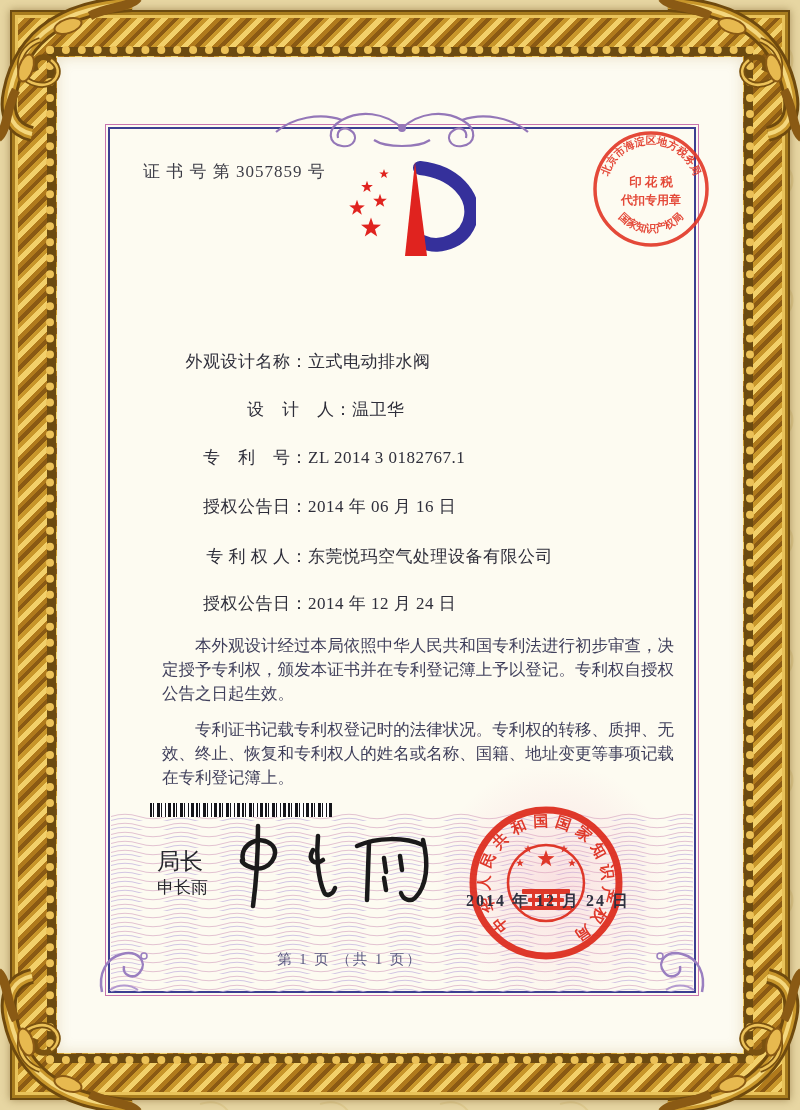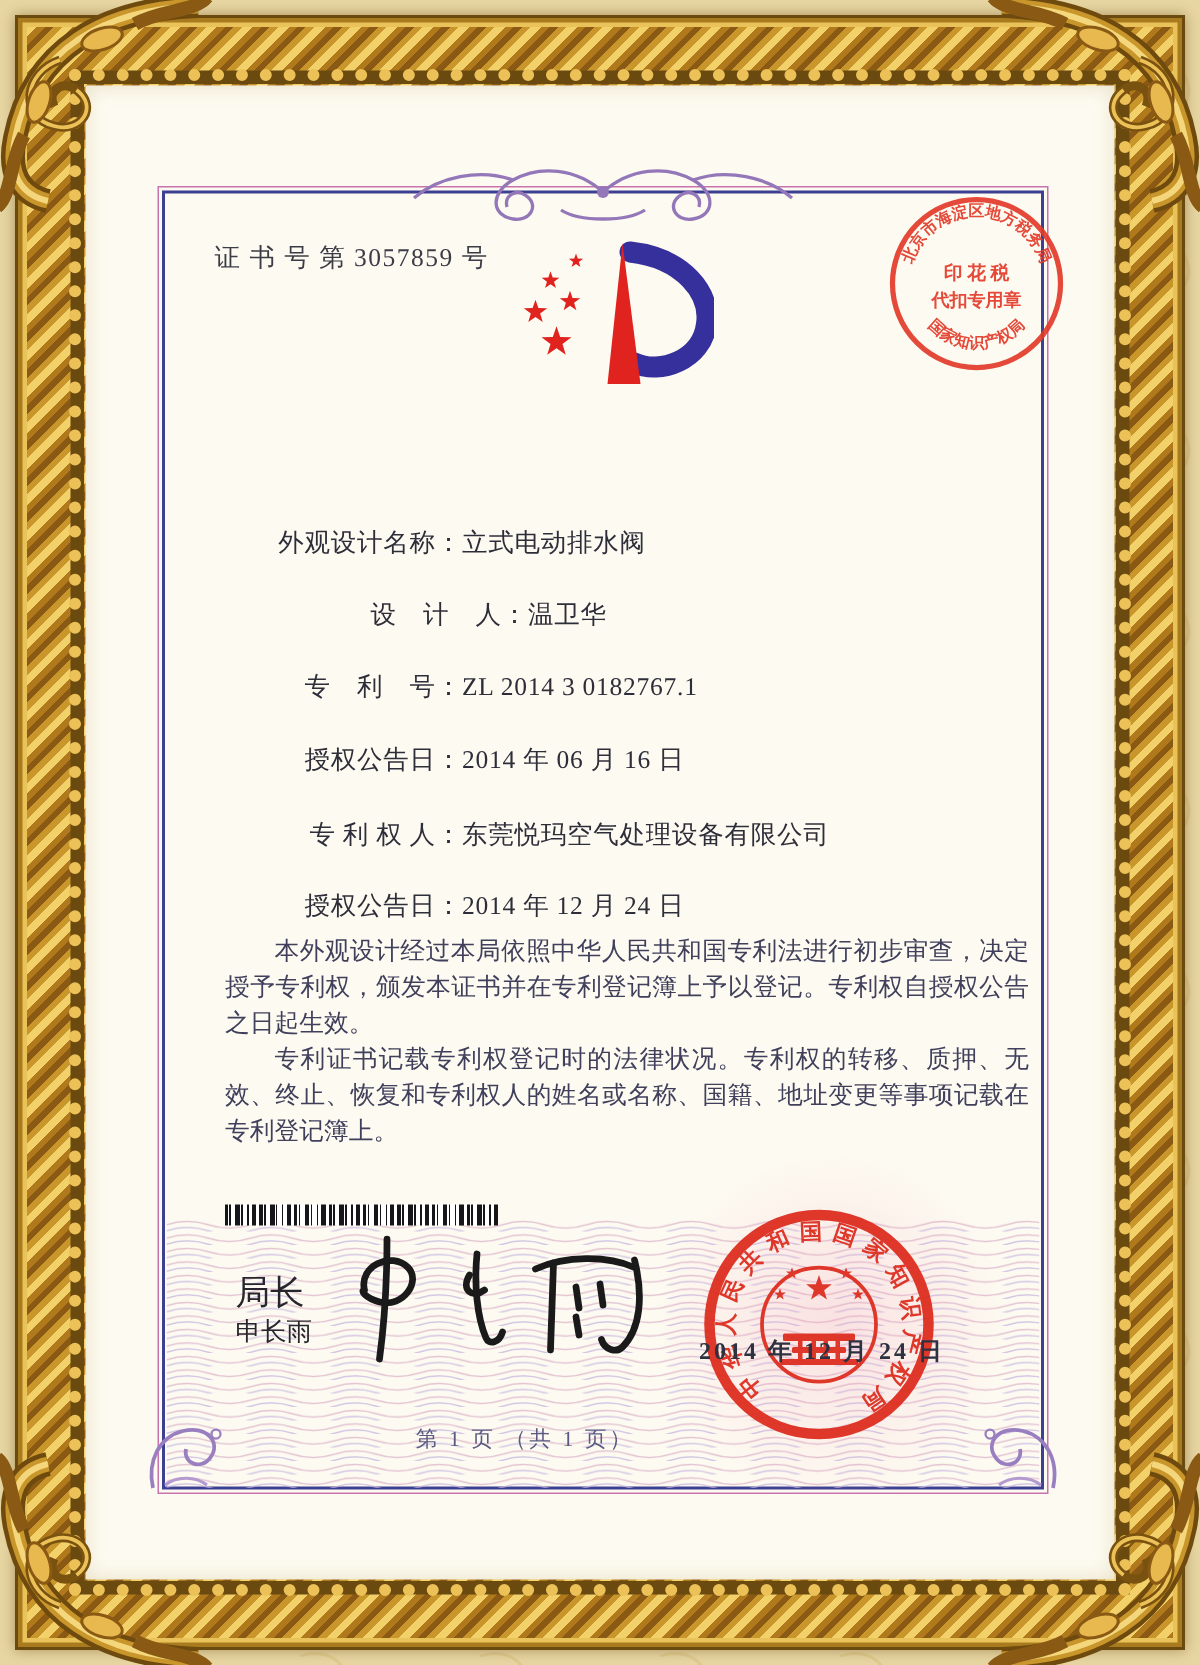--- a/index.html
+++ b/index.html
@@ -54,21 +54,21 @@
     text-align:center; font-size:35px; font-weight:700; color:#141414;
     letter-spacing:7px; text-indent:7px; }
   .tax-stamp { position:absolute; left:588px; top:126px; width:126px; height:126px; z-index:8; opacity:.92; }
   .fields { position:absolute; left:150px; top:350px; width:540px; z-index:7; }
   .field-row { position:absolute; left:0; white-space:nowrap; font-size:17px; color:#2e2e3a;text-align:right; }
   .field-row .lbl { display:inline-block; width:158px; letter-spacing:.5px; }
   .field-row .val { letter-spacing:.5px; }
   .fr0 { top:0; } .fr1 { top:48px;margin-left:44px; } .fr2 { top:96px; } .fr3 { top:145px; } .fr4 { top:195px; } .fr5 { top:242px; }
   .body-text { position:absolute; left:150px; top:622px; width:536px; z-index:7;
     font-size:16.5px; line-height:24px; color:#40405c; text-align:justify; }
-  .body-text p { text-indent:2em; margin:0; }
+  .body-text p { text-indent:2em; margin:12px; }
   .barcode { position:absolute; left:150px; top:803px; width:182px; height:14px; z-index:7;
     background:repeating-linear-gradient(90deg,
       #15151a 0 2px,#fff 2px 3px,#15151a 3px 4px,#fff 4px 7px,
       #15151a 7px 10px,#fff 10px 11px,#15151a 11px 12px,#fff 12px 15px,
       #15151a 15px 16px,#fff 16px 18px,#15151a 18px 21px,#fff 21px 23px); }
   .role-label { position:absolute; left:157px; top:846px; z-index:7;
     font-family:"Liberation Sans","DejaVu Sans",sans-serif; font-size:23px; color:#26262c; }
   .director-name { position:absolute; left:157px; top:876px; z-index:7;
     font-family:Liberation Mono, monospace; font-size:17px; color:#26262c; }
   .signature { position:absolute; left:225px; top:814px; width:215px; height:104px; z-index:8; }

